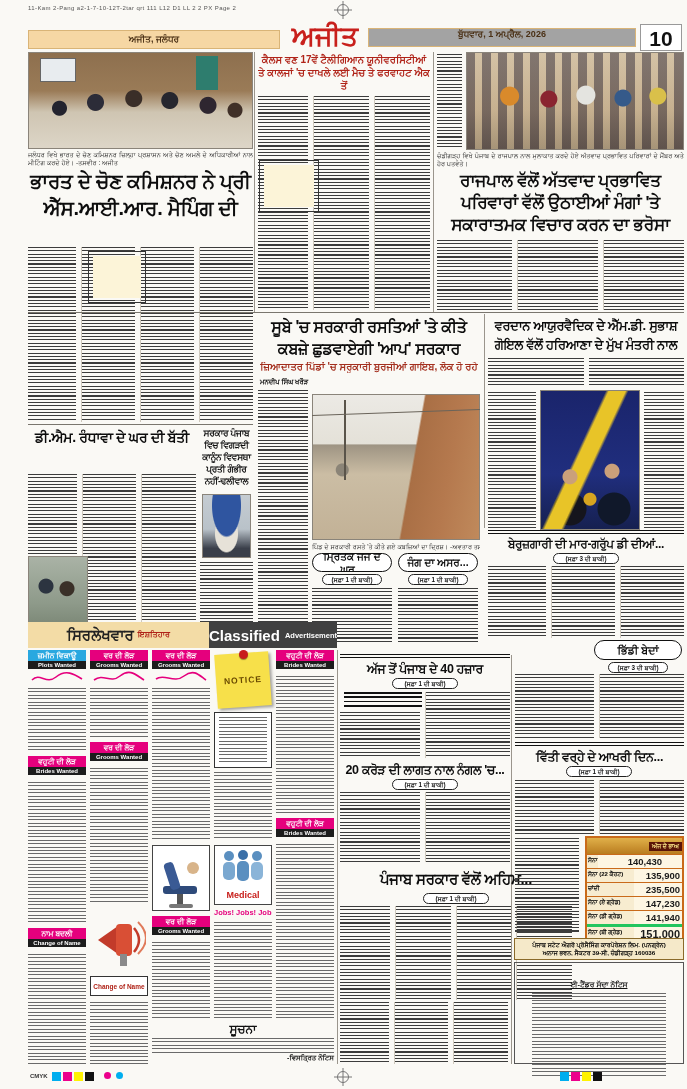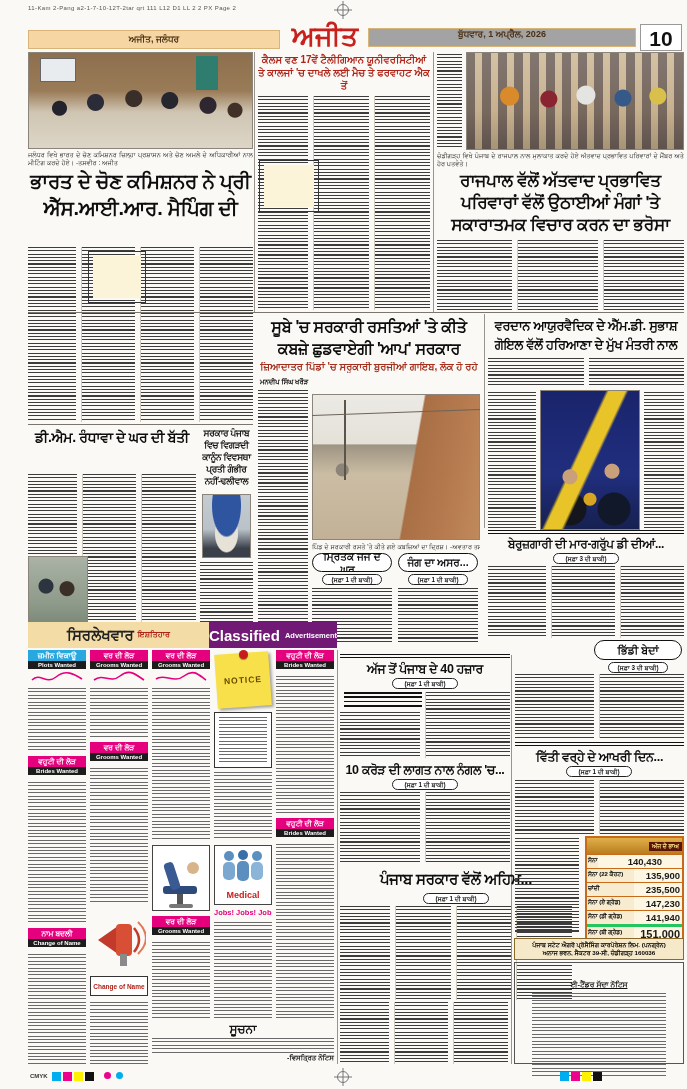--- a/index.html
+++ b/index.html
@@ -177,21 +177,21 @@
        radial-gradient(circle at 50% 42%, #c89b72 0 9px, transparent 10px),
        radial-gradient(ellipse at 50% 62%, #e6e2d8 0 11px, transparent 12px),
        linear-gradient(180deg,#c5ccd2 0%,#b9c2c9 55%,#3a3f4a 85%)"></div>
   <div class="abs tx" style="left:200px;top:562px;width:53px;height:80px"></div>
 
   <div class="abs" style="left:28px;top:622px;width:309px;height:26px;display:flex">
     <div style="width:190px;background:#f3dca6;display:flex;align-items:center;justify-content:center;gap:4px">
       <span style="font-size:15px;font-weight:800;color:#222">ਸਿਰਲੇਖਵਾਰ</span>
       <span style="font-size:8px;font-weight:bold;color:#b02318">ਇਸ਼ਤਿਹਾਰ</span>
     </div>
-    <div style="flex:1;background:#701a75;display:flex;align-items:center;justify-content:flex-end;gap:5px">
+    <div style="flex:1;background:#404040;display:flex;align-items:center;justify-content:flex-end;gap:5px">
       <span style="font-size:15px;color:#fff;font-weight:bold">Classified</span>
       <span style="font-size:7.5px;color:#fff;font-weight:bold">Advertisement</span>
     </div>
   </div>
   <div class="abs vr" style="left:337px;top:650px;height:414px"></div>
 
   <div class="abs chdr blu" style="left:28px;top:650px;width:58px">ਜ਼ਮੀਨ ਵਿਕਾਊ</div>
   <div class="abs chdr2" style="left:28px;top:661px;width:58px">Plots Wanted</div>
   <div class="abs" style="left:30px;top:671px;width:54px;height:14px">
     <svg width="54" height="14">
@@ -294,21 +294,21 @@
   <div class="abs txb" style="left:344px;top:692px;width:78px;height:18px"></div>
   <div class="abs cols crule" style="left:340px;top:692px;width:170px;height:66px">
     <div></div>
     <div class="tx"></div>
   </div>
   <div class="abs cols crule" style="left:340px;top:712px;width:170px;height:46px">
     <div class="tx"></div>
     <div></div>
   </div>
 
-  <div class="abs hl" style="left:340px;top:762px;width:170px;height:16px;font-size:12.5px;line-height:16px">10 ਕਰੋੜ ਦੀ ਲਾਗਤ ਨਾਲ ਨੰਗਲ 'ਚ...</div>
+  <div class="abs hl" style="left:340px;top:762px;width:170px;height:16px;font-size:12.5px;line-height:16px">20 ਕਰੋੜ ਦੀ ਲਾਗਤ ਨਾਲ ਨੰਗਲ 'ਚ...</div>
   <div class="abs pill" style="left:392px;top:779px;width:66px">(ਸਫ਼ਾ 1 ਦੀ ਬਾਕੀ)</div>
   <div class="abs cols crule" style="left:340px;top:792px;width:170px;height:70px">
     <div class="tx"></div>
     <div class="tx"></div>
   </div>
 
   <div class="abs hl" style="left:340px;top:868px;width:232px;height:22px;font-size:15px;line-height:22px">ਪੰਜਾਬ ਸਰਕਾਰ ਵੱਲੋਂ ਅਹਿਮ...</div>
   <div class="abs pill" style="left:423px;top:893px;width:66px">(ਸਫ਼ਾ 1 ਦੀ ਬਾਕੀ)</div>
   <div class="abs cols crule" style="left:340px;top:906px;width:232px;height:94px">
     <div class="tx"></div>

